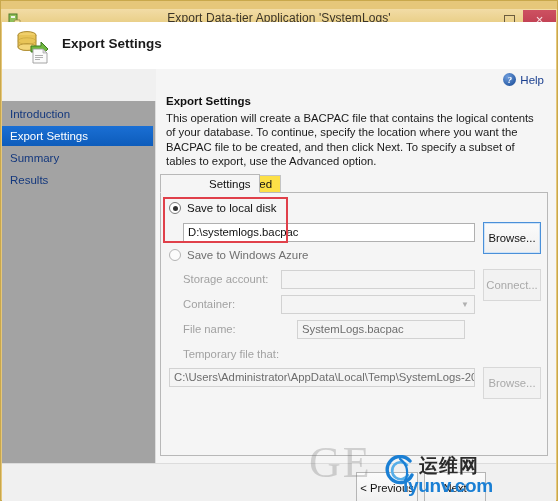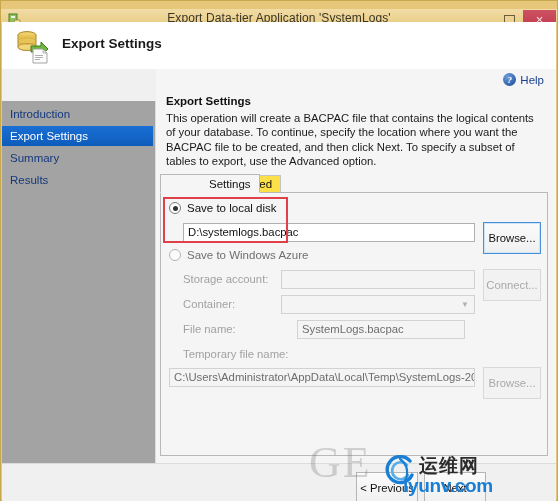--- a/index.html
+++ b/index.html
@@ -504,21 +504,21 @@
 
         <div class="field-label disabled" style="left:22px; top:105px;">Container:</div>
         <div class="combobox" style="left:120px; top:102px; width:194px;">
           <span class="combo-arrow">▼</span>
           <span style="position:absolute;left:4px;top:0;line-height:17px;font-size:11.3px;color:#a8a8a8;"></span>
         </div>
 
         <div class="field-label disabled" style="left:22px; top:130px;">File name:</div>
         <div class="textbox readonly-filled" style="left:136px; top:127px; width:168px;">SystemLogs.bacpac</div>
 
-        <div class="field-label disabled" style="left:22px; top:155px;">Temporary file name:</div>
+        <div class="field-label disabled" style="left:22px; top:155px;">Temporary file that:</div>
         <div class="textbox readonly-filled" style="left:8px; top:175px; width:306px;">C:\Users\Administrator\AppData\Local\Temp\SystemLogs-201411</div>
         <div class="btn disabled" style="left:322px; top:174px; width:58px;">Browse...</div>
 
       </div>
     </div>
   </div>
 
   <div class="annot-box" style="left:162px; top:196px; width:125px; height:46px;"></div>
 
   <div class="footer">

